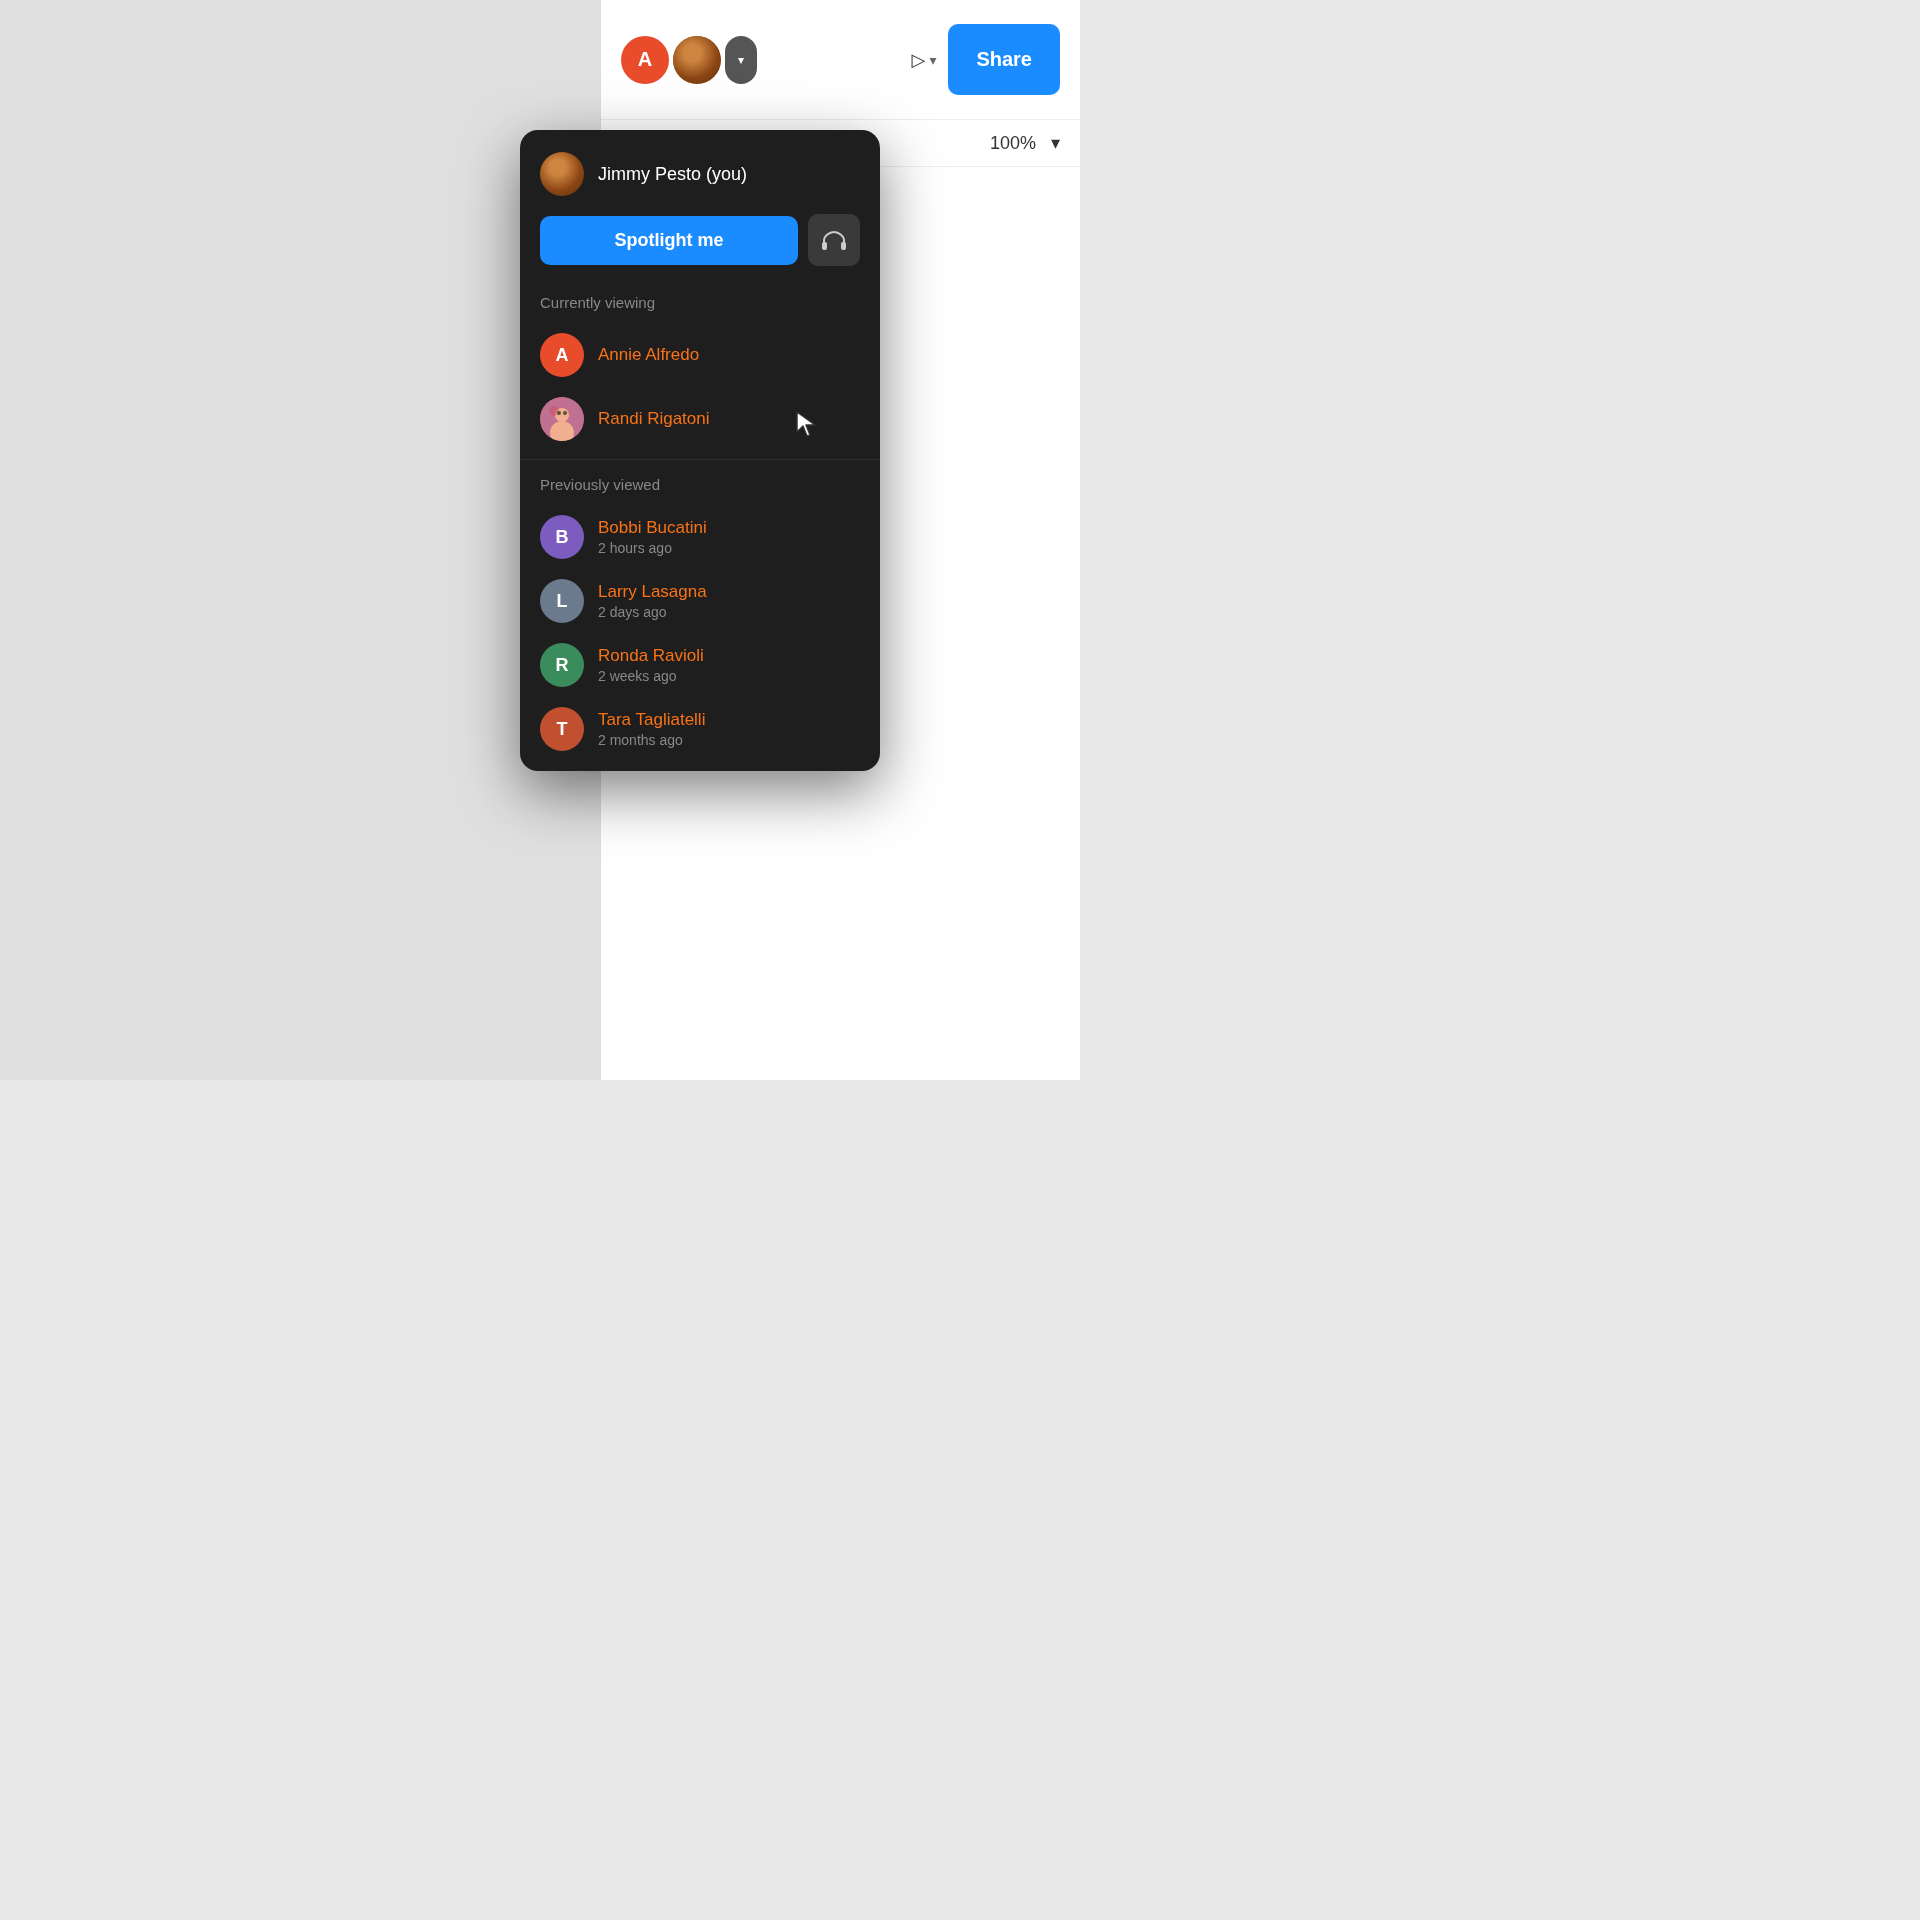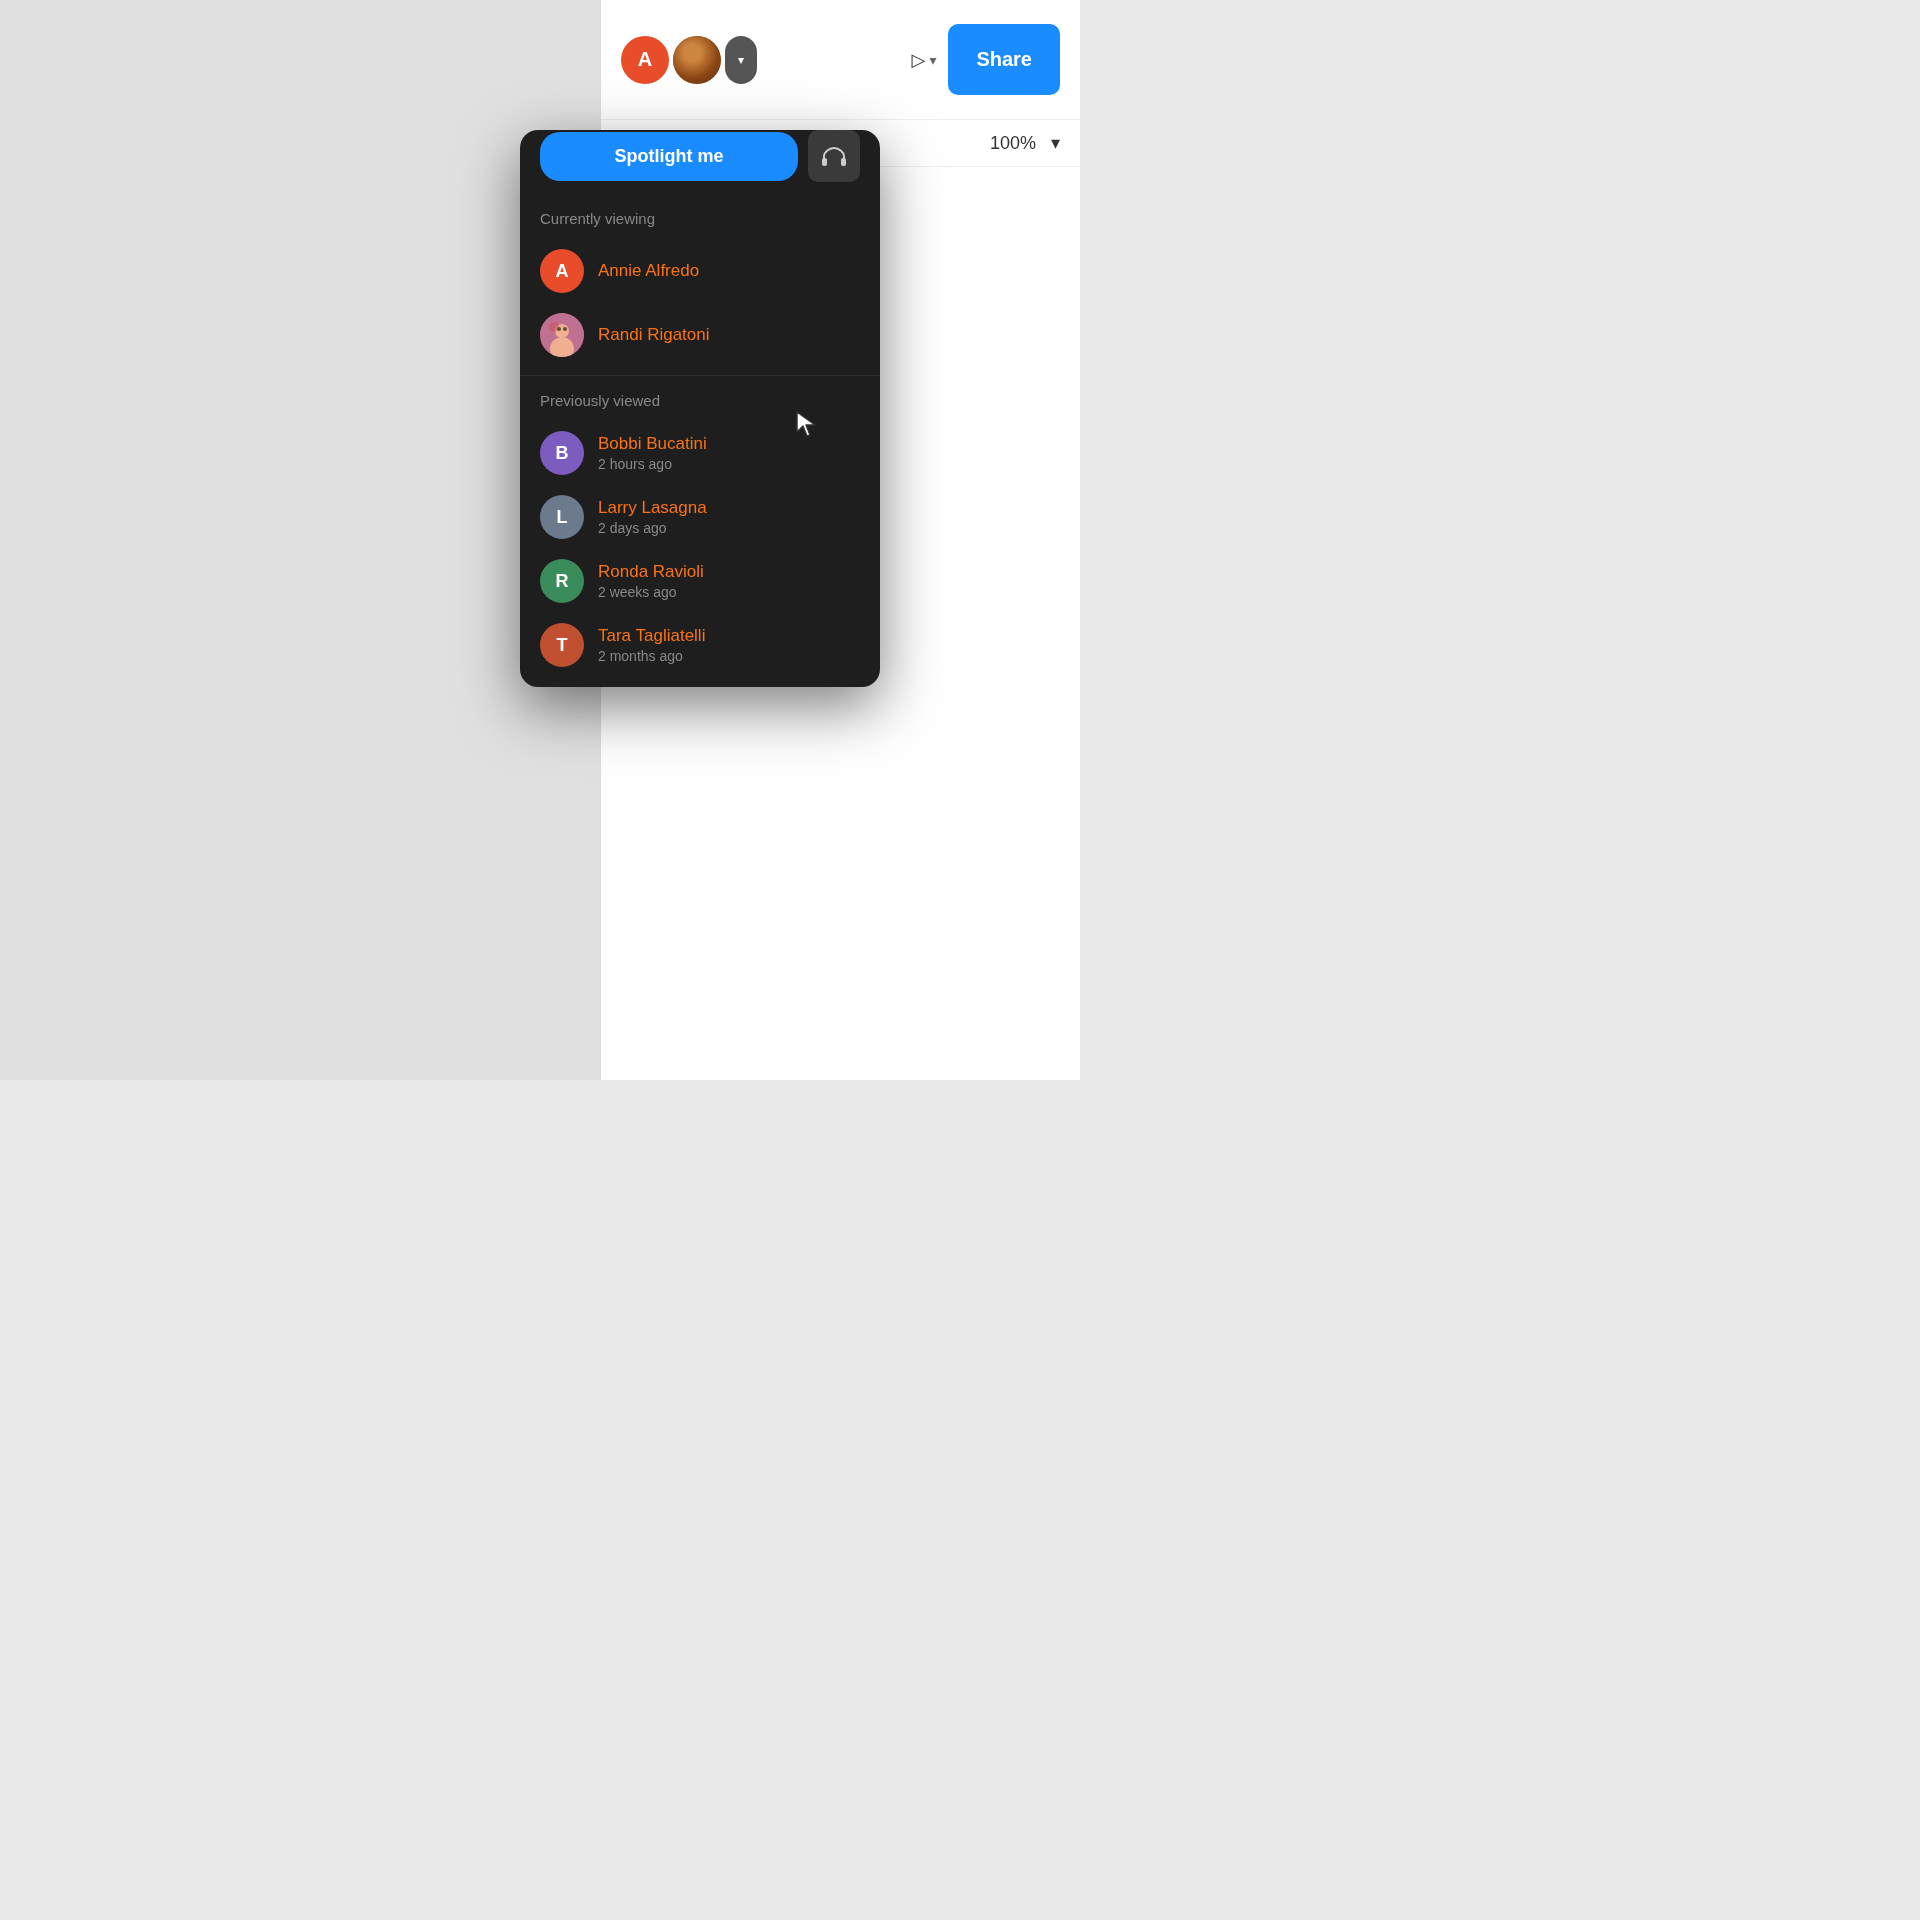--- a/index.html
+++ b/index.html
@@ -200,21 +200,21 @@
       align-items: center;
       gap: 10px;
       padding: 0 20px 20px;
     }
 
     .spotlight-btn {
       flex: 1;
       background: #1a8cff;
       color: white;
       border: none;
-      border-radius: 20px;
+      border-radius: 10px;
       padding: 14px;
       font-size: 18px;
       font-weight: 600;
       cursor: pointer;
     }
 
     .headphone-btn {
       width: 52px;
       height: 52px;
       background: #3a3a3a;
@@ -381,20 +381,24 @@
       <svg width="24" height="24" viewBox="0 0 24 24" fill="none">
         <line x1="12" y1="4" x2="12" y2="20" stroke="#555" stroke-width="2.5" stroke-linecap="round"></line>
         <line x1="4" y1="12" x2="20" y2="12" stroke="#555" stroke-width="2.5" stroke-linecap="round"></line>
       </svg>
     </div>
   </div>
 </div>
 
 <div class="popup">
 
+  <div class="popup-header">
+    <div class="popup-avatar"></div>
+    <span class="popup-username">Jimmy Pesto (you)</span>
+  </div>
 
   <div class="spotlight-row">
     <button class="spotlight-btn">Spotlight me</button>
     <button class="headphone-btn">
       <svg width="24" height="20" viewBox="0 0 24 20" fill="none">
         <path d="M2 14v-4C2 6.686 6.686 2 12 2s10 4.686 10 8v4" stroke="#ccc" stroke-width="2" fill="none" stroke-linecap="round"></path>
         <rect x="0" y="12" width="5" height="8" rx="2" fill="#ccc"></rect>
         <rect x="19" y="12" width="5" height="8" rx="2" fill="#ccc"></rect>
       </svg>
     </button>

